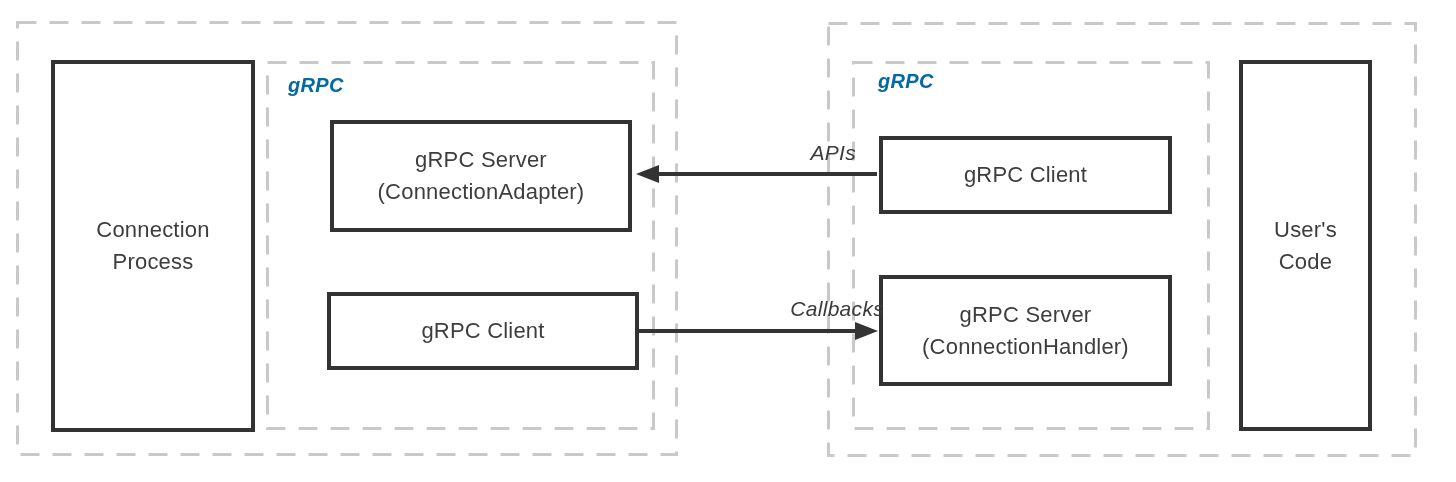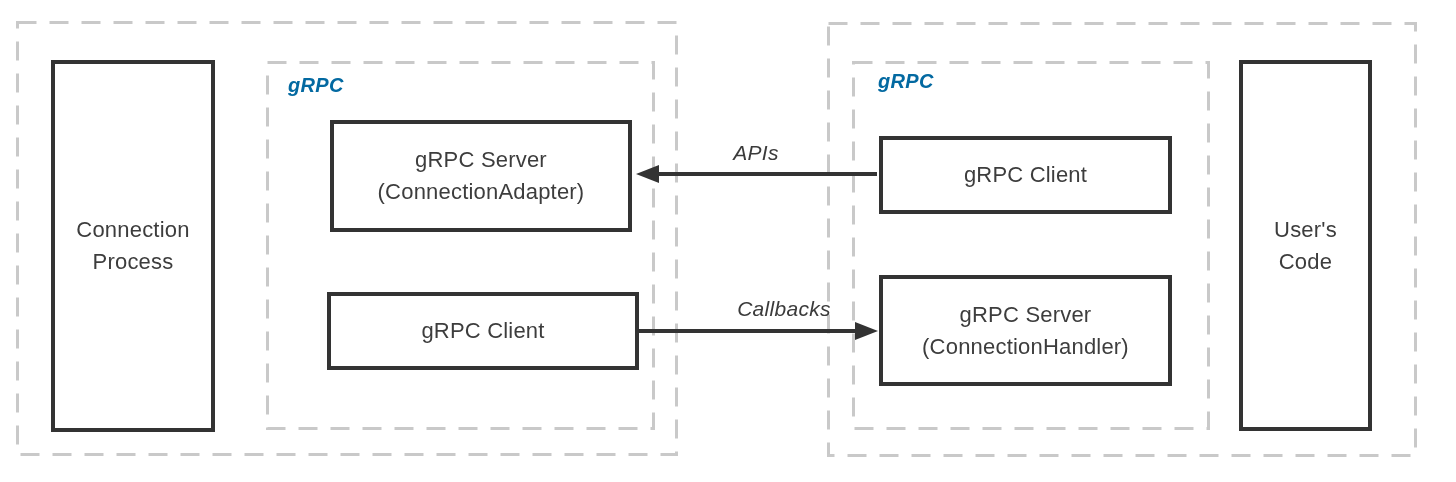--- a/index.html
+++ b/index.html
@@ -30,40 +30,40 @@
     display: flex;
     align-items: center;
     justify-content: center;
     text-align: center;
     color: #3d3d3d;
     font-size: 22px;
     line-height: 32px;
     white-space: pre-line;
     letter-spacing: 0.2px;
   }
-  .box-connection-process { left: 51px;  top: 60px;  width: 164px; height: 372px; }
+  .box-connection-process { left: 51px;  top: 60px;  width: 204px; height: 372px; }
   .box-server-adapter     { left: 330px; top: 120px; width: 302px; height: 112px; }
   .box-client-left        { left: 327px; top: 292px; width: 312px; height: 78px; }
   .box-client-right       { left: 879px; top: 136px; width: 293px; height: 78px; }
   .box-server-handler     { left: 879px; top: 275px; width: 293px; height: 111px; }
   .box-users-code         { left: 1239px; top: 60px; width: 133px; height: 371px; }
   .grpc-label {
     position: absolute;
     font-size: 20px;
     font-style: italic;
     font-weight: bold;
     color: #0369a1;
     letter-spacing: 0.3px;
   }
   .grpc-label-left  { left: 288px; top: 74px; }
   .grpc-label-right { left: 878px; top: 70px; }
   .arrow-label {
     position: absolute;
     width: 200px;
-    text-align: center;
+    text-align: right;
     font-size: 21px;
     font-style: italic;
     color: #3b3b3b;
     letter-spacing: 0.3px;
   }
   .arrow-label-apis      { left: 656px; top: 141px; }
   .arrow-label-callbacks { left: 684px; top: 297px; }
 </style>
 </head>
 <body>

